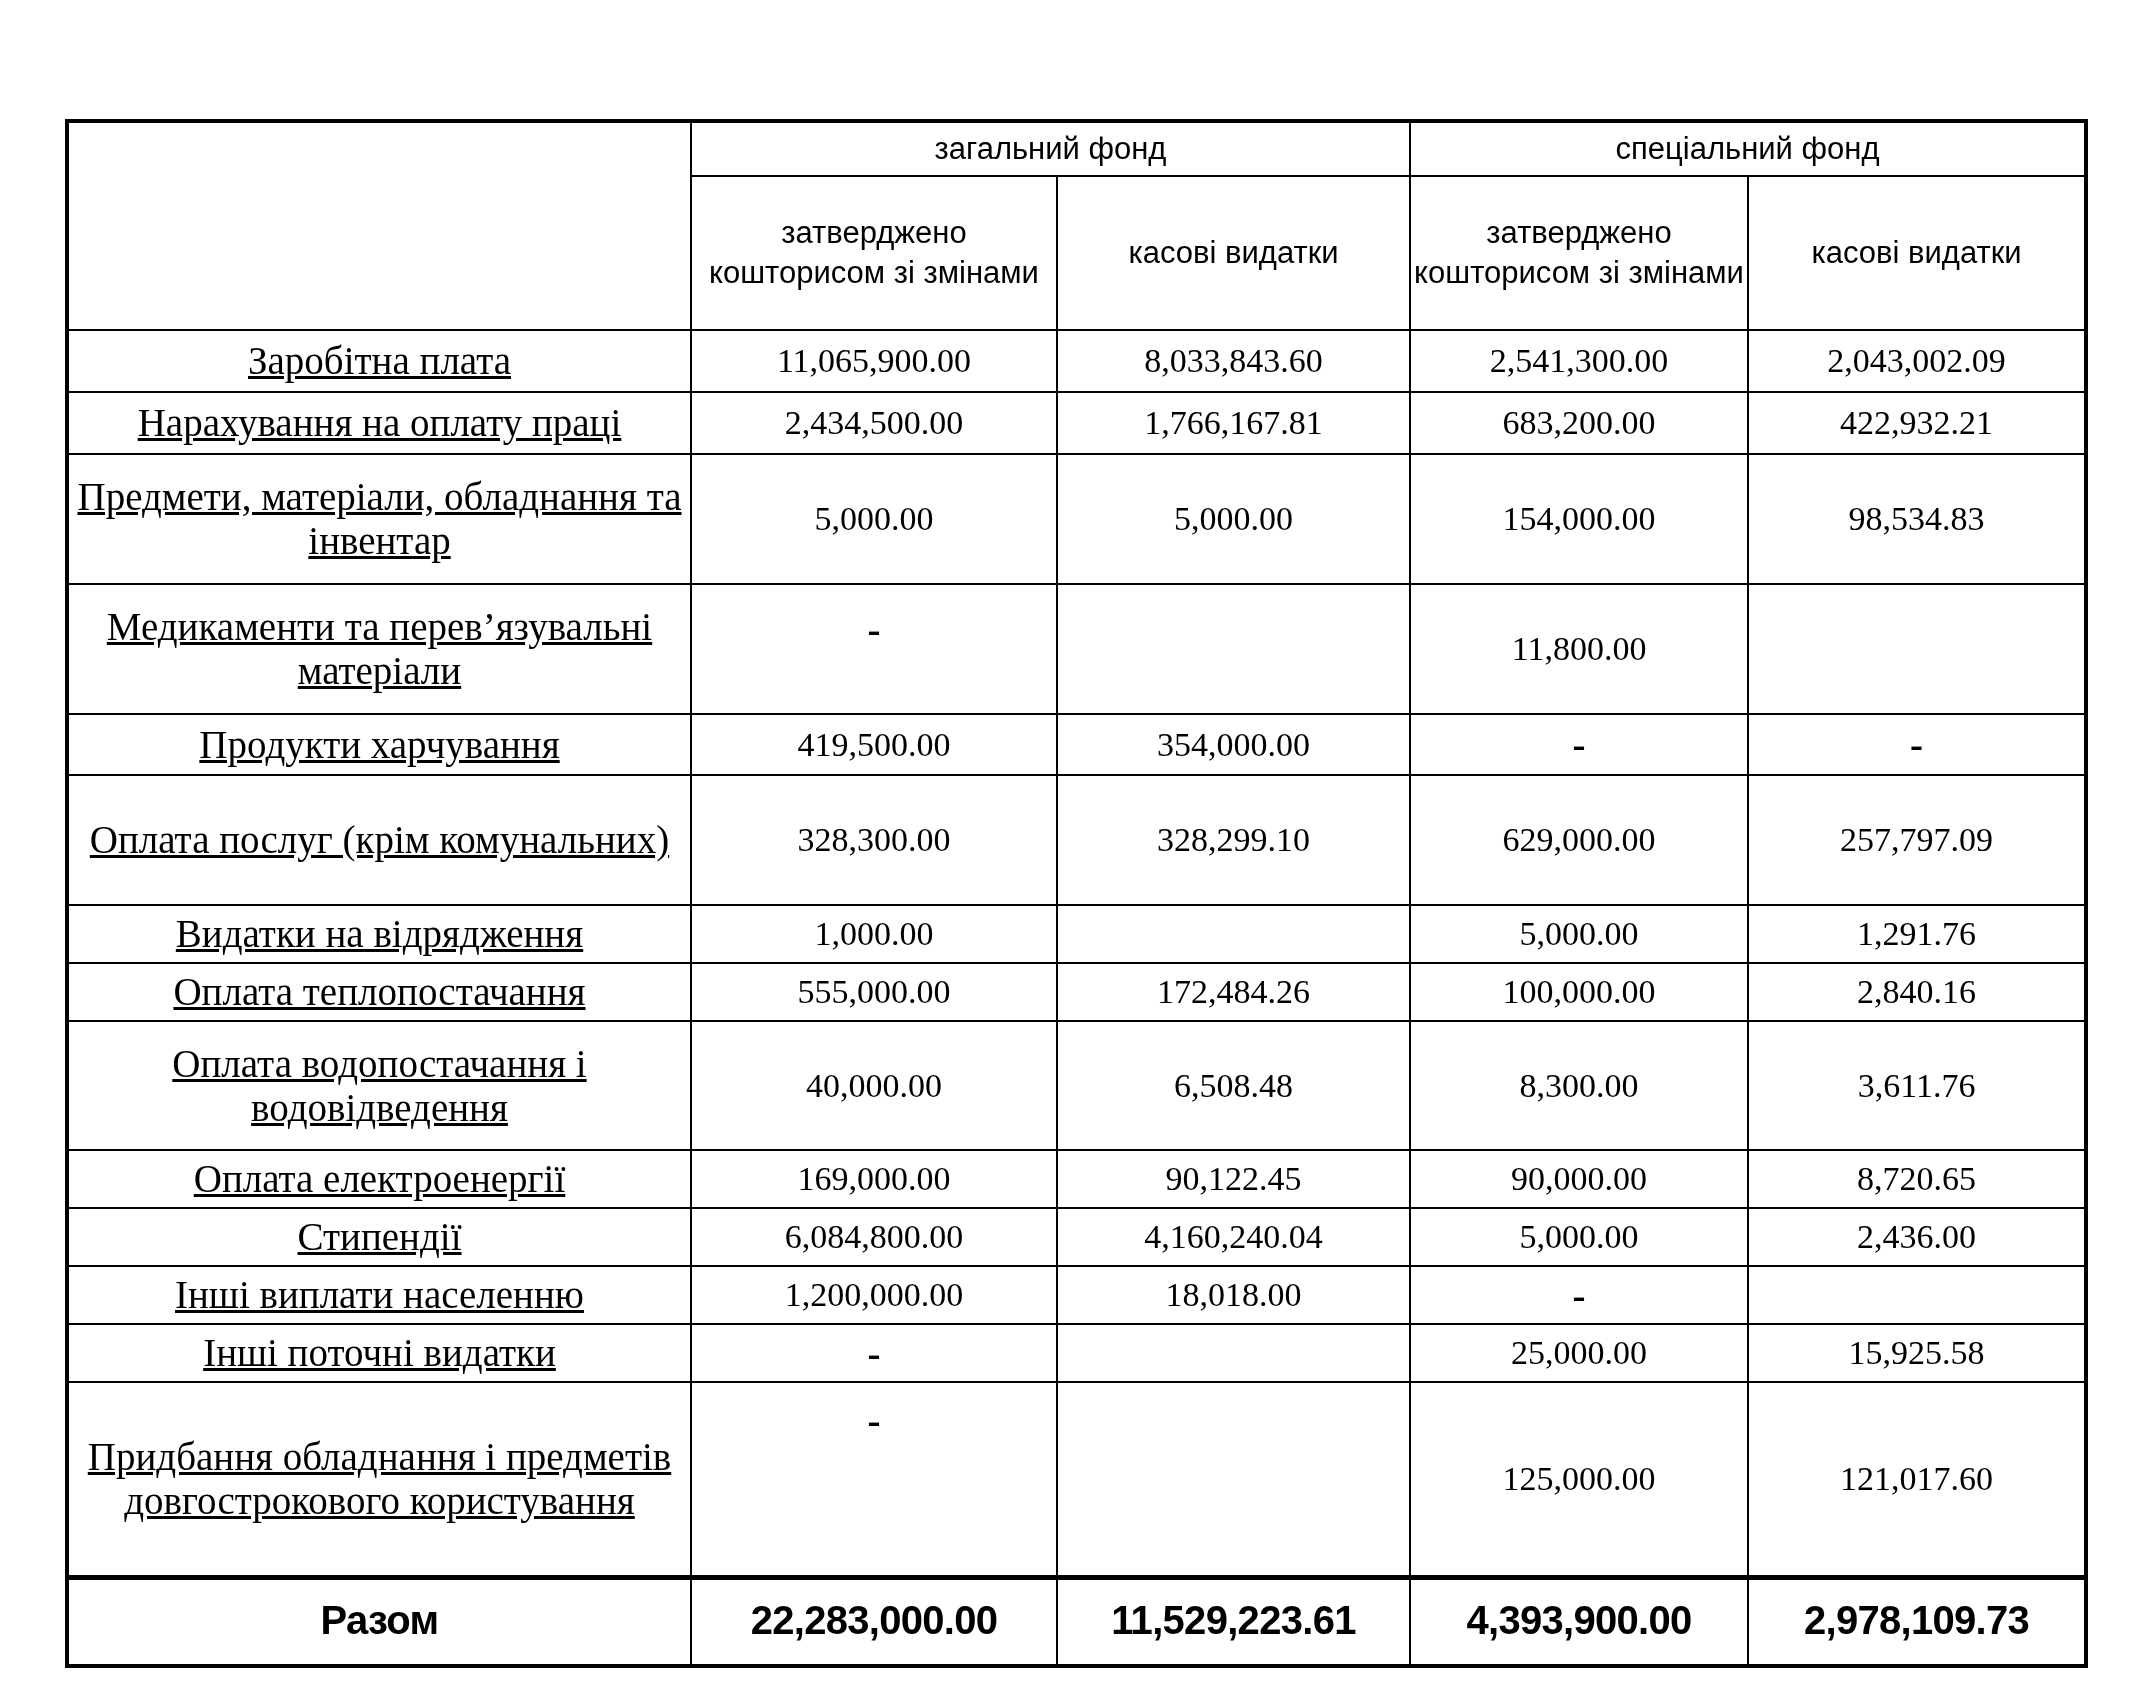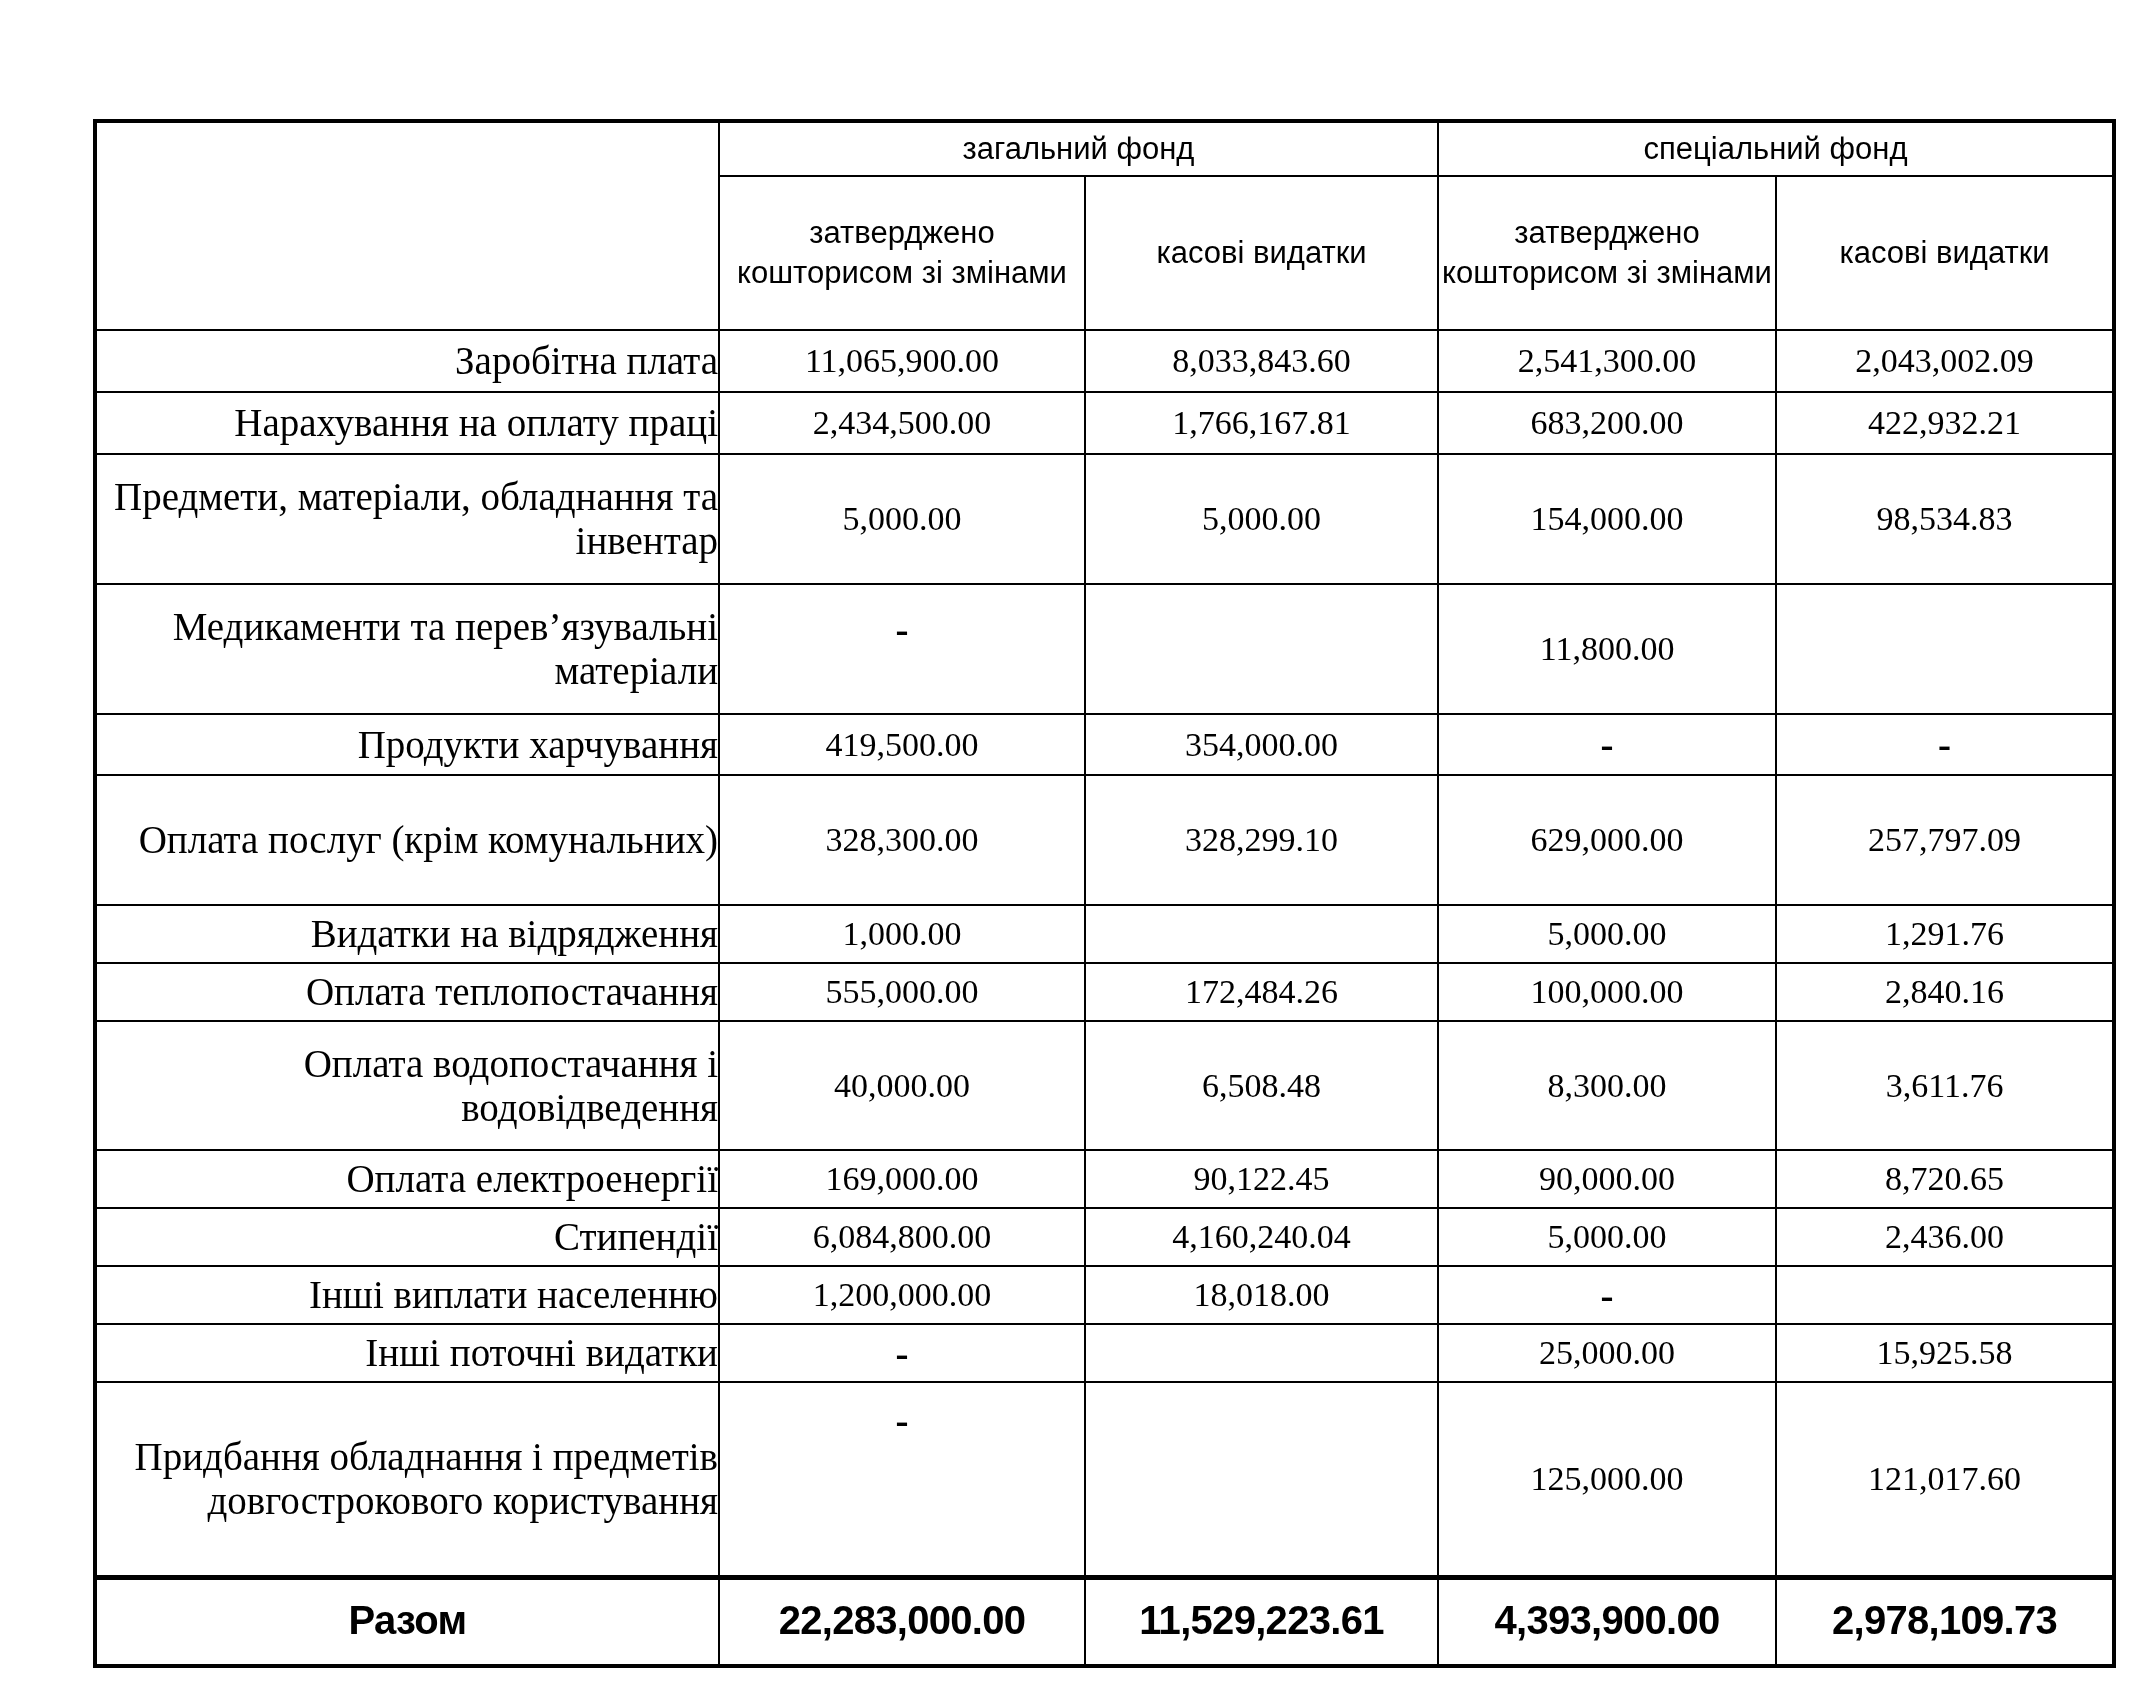--- a/index.html
+++ b/index.html
@@ -40,21 +40,20 @@
     position: absolute;
     left: 65px;
     top: 119px;
     width: 2020px;
   }
   table.fin {
     border-collapse: collapse;
     table-layout: fixed;
     width: 2020px;
     border: 4.5px solid #000;
-    margin-left: 28px;
   }
   table.fin col.c0 { width: 624px; }
   table.fin col.c1 { width: 366px; }
   table.fin col.c2 { width: 353px; }
   table.fin col.c3 { width: 338px; }
   table.fin col.c4 { width: 338px; }
 
   table.fin td, table.fin th {
     border: 2.7px solid #000;
     padding: 0;
@@ -80,21 +79,22 @@
   }
   .hdr-blank {
     background: #fff;
   }
 
   
   .rowlabel {
     font-size: 39px;
     line-height: 1.12;
     padding: 5.4px 3.6px 7.2px 11px;
-    text-align: right;
+    text-align: center;
+    text-decoration: underline;
   }
   .num {
     font-size: 34px;
     text-align: center;
     padding: 5.4px 9px 7.2px 9px;
     white-space: nowrap;
   }
   .num.dash {
     font-size: 39px;
     font-weight: bold;

